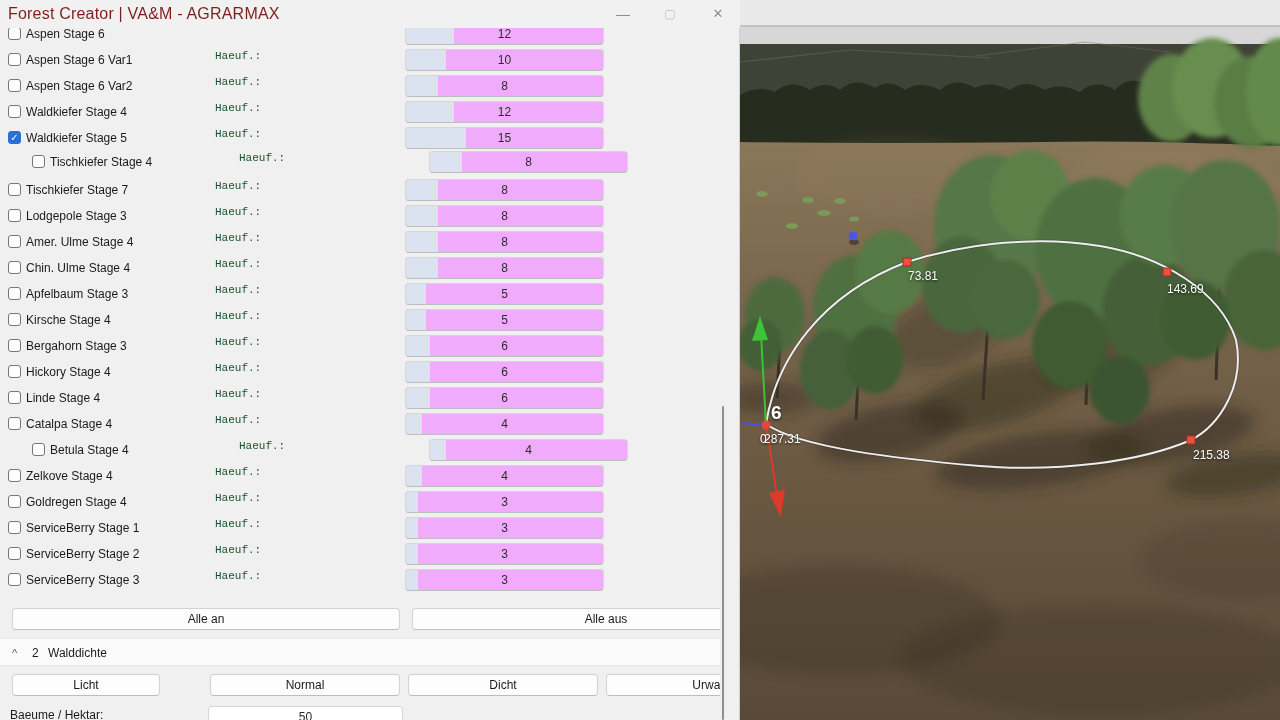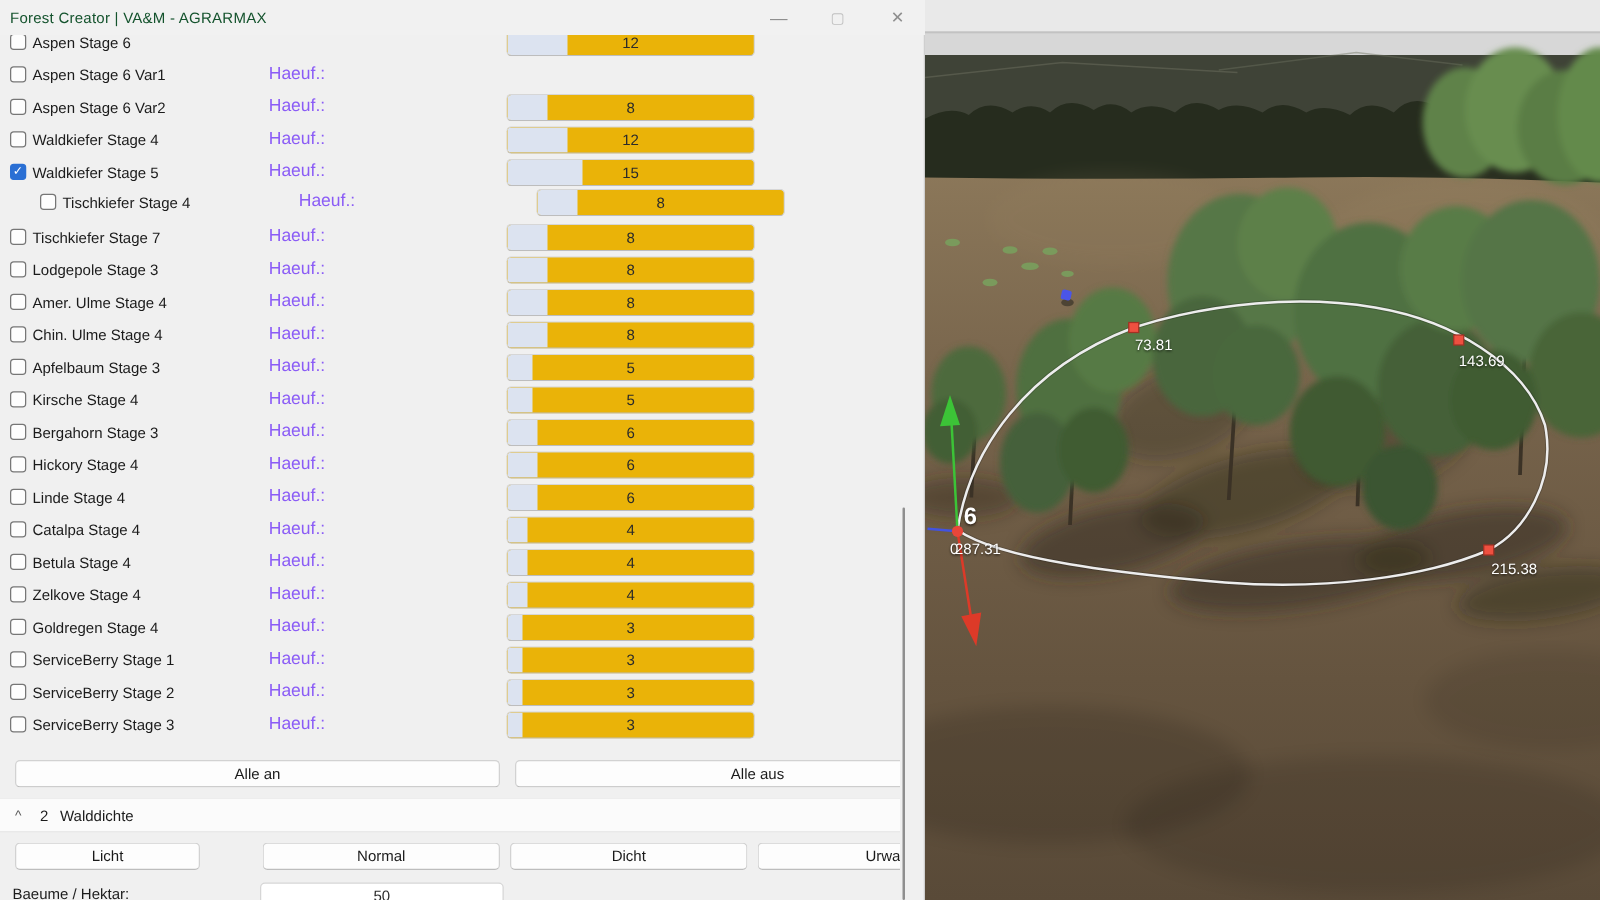--- a/index.html
+++ b/index.html
@@ -7,38 +7,38 @@
     font-family:"Liberation Sans", sans-serif; background:#f0f0f0; }
 
   
   .panel { position:absolute; left:0; top:0; width:740px; height:720px;
     background:#f0f0f0; overflow:hidden; }
   .panel-clip { position:absolute; left:0; top:0; width:720px; height:720px; overflow:hidden; }
 
   .titlebar { position:absolute; left:0; top:0; width:740px; height:28px;
     background:#f1f1f1; z-index:10; }
   .title { position:absolute; left:8px; top:0; height:28px; line-height:28px;
-    font-size:12px; color:#14532d; letter-spacing:.2px; }
+    font-size:16px; color:#7f1d1d; letter-spacing:.2px; }
   .winbtn { position:absolute; top:0; width:34px; height:28px; text-align:center;
     line-height:28px; font-size:14px; color:#8f8f8f; }
   .winbtn.min { left:606px; }
   .winbtn.max { left:653px; color:#c0c0c0; font-size:12px; }
   .winbtn.close { left:701px; font-size:13px; }
 
   
   .row { position:absolute; left:0; width:720px; height:26px; }
   .cb { position:absolute; left:8px; top:6px; width:13px; height:13px;
     border:1px solid #767676; border-radius:3px; background:#fdfdfd;
     font-size:10px; line-height:12px; text-align:center; color:#fff; }
   .cb.checked { background:#2a6fd4; border-color:#2a6fd4; }
   .lbl { position:absolute; left:26px; top:0; height:26px; line-height:26px;
     font-size:12px; color:#1b1b1b; white-space:nowrap; }
-  .haeuf { position:absolute; left:215px; top:3px; font-size:14px; color:#8b5cf6; }
+  .haeuf { position:absolute; left:215px; top:3px; font-size:11px; color:#14532d;font-family:Liberation Mono, monospace; }
   .field { position:absolute; left:405px; top:2px; width:199px; height:22px;
-    background:#eab308; border:1px solid #d6d6d6; border-bottom-color:#bdbdbd;
+    background:#f0abfc; border:1px solid #d6d6d6; border-bottom-color:#bdbdbd;
     border-radius:4px; overflow:hidden; }
   .fill { position:absolute; left:0; top:0; bottom:0; background:#dce3f0; }
   .val { position:absolute; inset:0; text-align:center; line-height:21px;
     font-size:12px; color:#2b2b2b; }
 
   .btn { position:absolute; height:22px; background:#fdfdfd; border:1px solid #d2d2d2;
     border-bottom-color:#bdbdbd; border-radius:4px; font-size:12px; color:#1a1a1a;
     text-align:center; line-height:20px; }
 
   .section-bar { position:absolute; left:0; top:638px; width:740px; height:28px;
@@ -80,20 +80,24 @@
           <span class="lbl">Aspen Stage 6</span>
           <div class="field">
             <div class="fill" style="width: 48px;"></div>
             <span class="val">12</span>
           </div>
         </div>
         <div class="row" style="top: 47px;">
           <span class="cb"></span>
           <span class="lbl">Aspen Stage 6 Var1</span>
           <span class="haeuf">Haeuf.:</span>
+          <div class="field">
+            <div class="fill" style="width: 40px;"></div>
+            <span class="val">10</span>
+          </div>
         </div>
         <div class="row" style="top: 73px;">
           <span class="cb"></span>
           <span class="lbl">Aspen Stage 6 Var2</span>
           <span class="haeuf">Haeuf.:</span>
           <div class="field">
             <div class="fill" style="width: 32px;"></div>
             <span class="val">8</span>
           </div>
         </div>
@@ -207,21 +211,21 @@
         </div>
         <div class="row" style="top: 411px; padding-left: 19px;">
           <span class="cb"></span>
           <span class="lbl">Catalpa Stage 4</span>
           <span class="haeuf">Haeuf.:</span>
           <div class="field">
             <div class="fill" style="width: 16px;"></div>
             <span class="val">4</span>
           </div>
         </div>
-        <div class="row" style="top: 437px;">
+        <div class="row" style="top: 437px; margin-left: 24px;">
           <span class="cb"></span>
           <span class="lbl">Betula Stage 4</span>
           <span class="haeuf">Haeuf.:</span>
           <div class="field">
             <div class="fill" style="width: 16px;"></div>
             <span class="val">4</span>
           </div>
         </div>
         <div class="row" style="top: 463px;">
           <span class="cb"></span>

